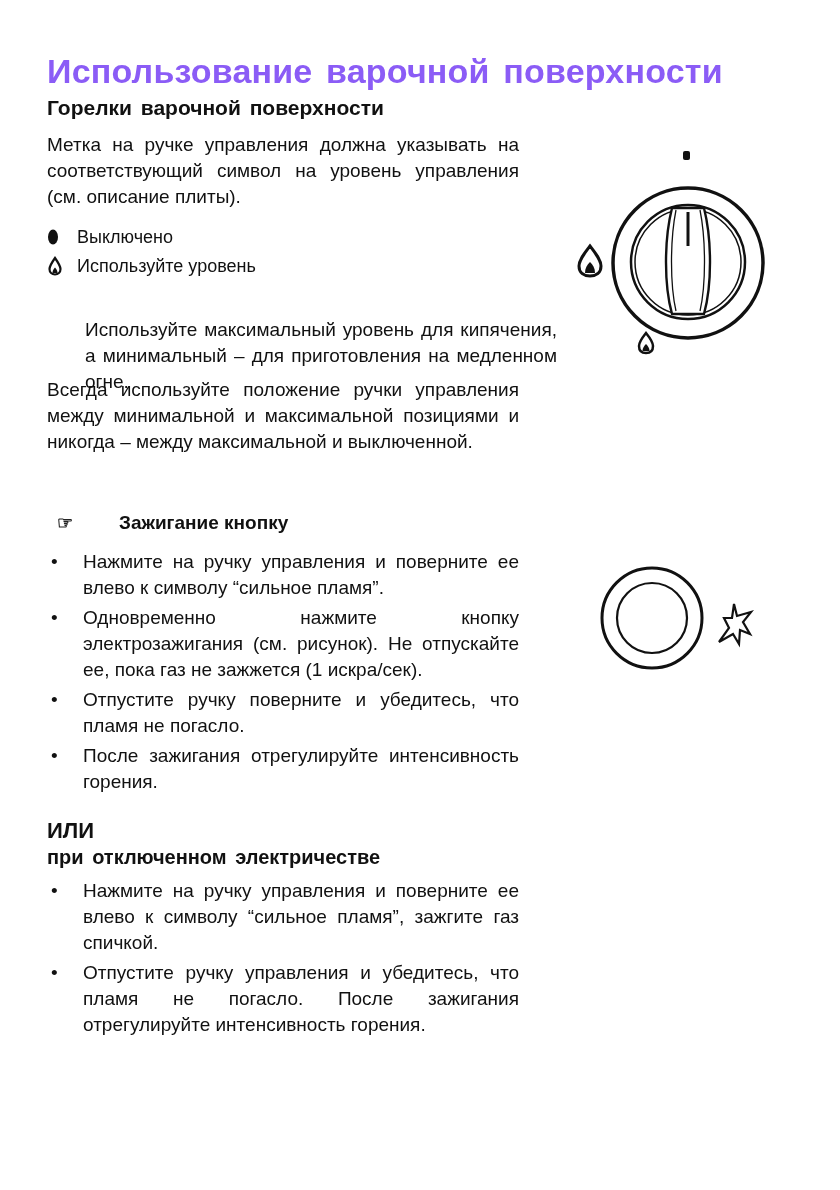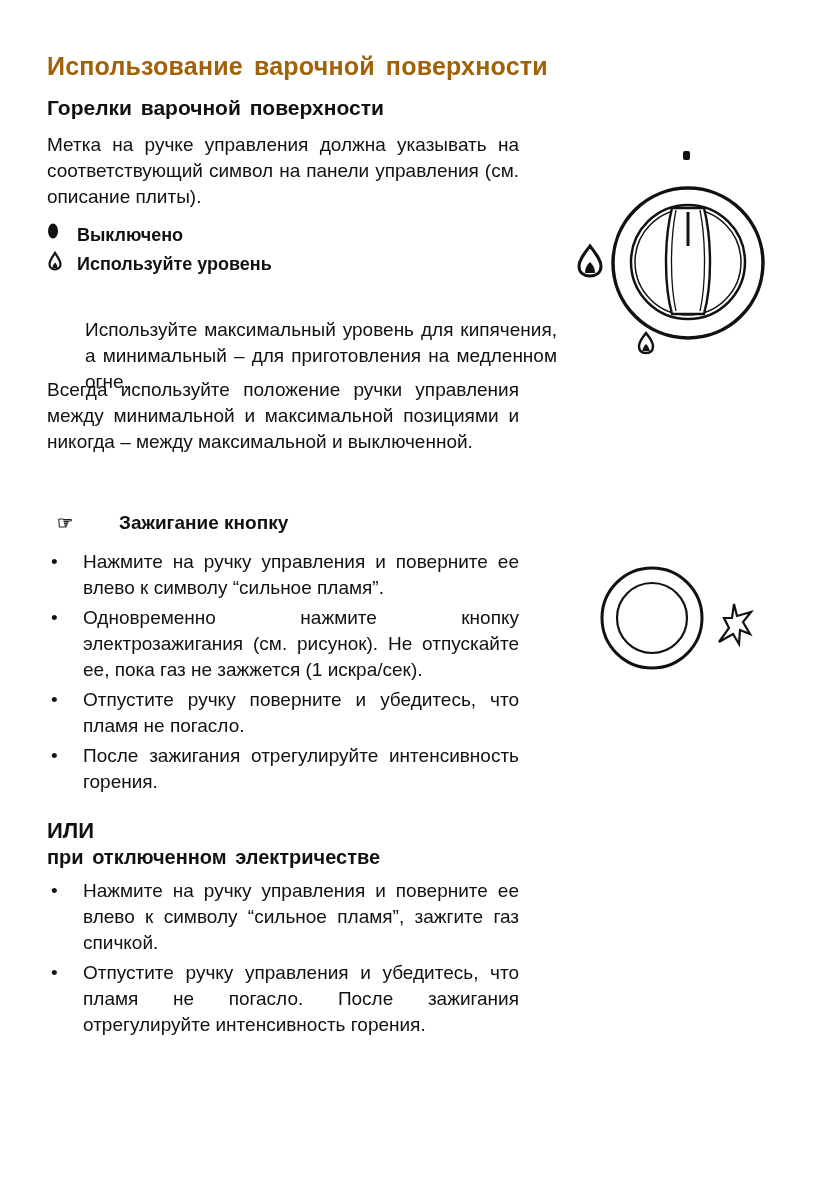--- a/index.html
+++ b/index.html
@@ -1,40 +1,40 @@
 <!DOCTYPE html>
 <html><head>
 <meta charset="utf-8">
 <style>
   html, body { margin:0; padding:0; background:#ffffff; }
   body { width:840px; height:1190px; position:relative; overflow:hidden;
          font-family:"Liberation Sans", sans-serif; color:#111; }
   .abs { position:absolute; }
-  .h1 { left:47px; top:52px; font-size:25px; font-weight:bold; color:#a16207; word-spacing:4px; letter-spacing:0.2px; }
+  .h1 { left:47px; top:52px; font-size:34px; font-weight:bold; color:#8b5cf6; word-spacing:4px; letter-spacing:0.2px; }
   .h2 { left:47px; top:96px; font-size:21px; font-weight:bold; color:#111; word-spacing:3px;text-align:center; }
   .p { left:47px; width:472px; font-size:19px; line-height:26px; text-align:justify; text-align-last:left; }
   .legend { left:47px; font-size:18px; line-height:26px; }
-  .legend .row { display:flex; align-items:flex-start; height:29px;font-weight:bold; }
+  .legend .row { display:flex; align-items:center; height:29px; }
   .legend .ico { width:30px; display:flex; align-items:center; justify-content:flex-start; }
   .sec { left:57px; top:512px; font-size:19px; font-weight:bold; display:flex; align-items:center; }
   .sec .hand { width:62px; font-size:18px; color:#222; }
   .bul { left:47px; width:472px; font-size:19px; line-height:26px; }
   .bul .item { display:flex; margin-bottom:4px; }
   .bul .dot { width:32px; flex:none; padding-left:4px; }
   .bul .txt { flex:1; text-align:justify; }
   .ili { left:47px; top:818px; font-size:22px; font-weight:bold; }
   .sub { left:47px; top:846px; font-size:20px; font-weight:bold; word-spacing:3px; }
 </style>
 </head>
 <body>
 
 <div class="abs h1">Использование варочной поверхности</div>
 <div class="abs h2">Горелки варочной поверхности</div>
 
-<div class="abs p" style="top:132px;">Метка на ручке управления должна указывать на соответствующий символ на панели управления (см. описание плиты).</div>
+<div class="abs p" style="top:132px;">Метка на ручке управления должна указывать на соответствующий символ на уровень управления (см. описание плиты).</div>
 
 <div class="abs legend" style="top:222px;">
   <div class="row">
     <span class="ico">
       <svg width="14" height="18" viewBox="0 0 14 18">
           <ellipse cx="6" cy="9" rx="5" ry="7.5" fill="#111"></ellipse>
         </svg>
     </span>
     <span>Выключено</span>
   </div>

